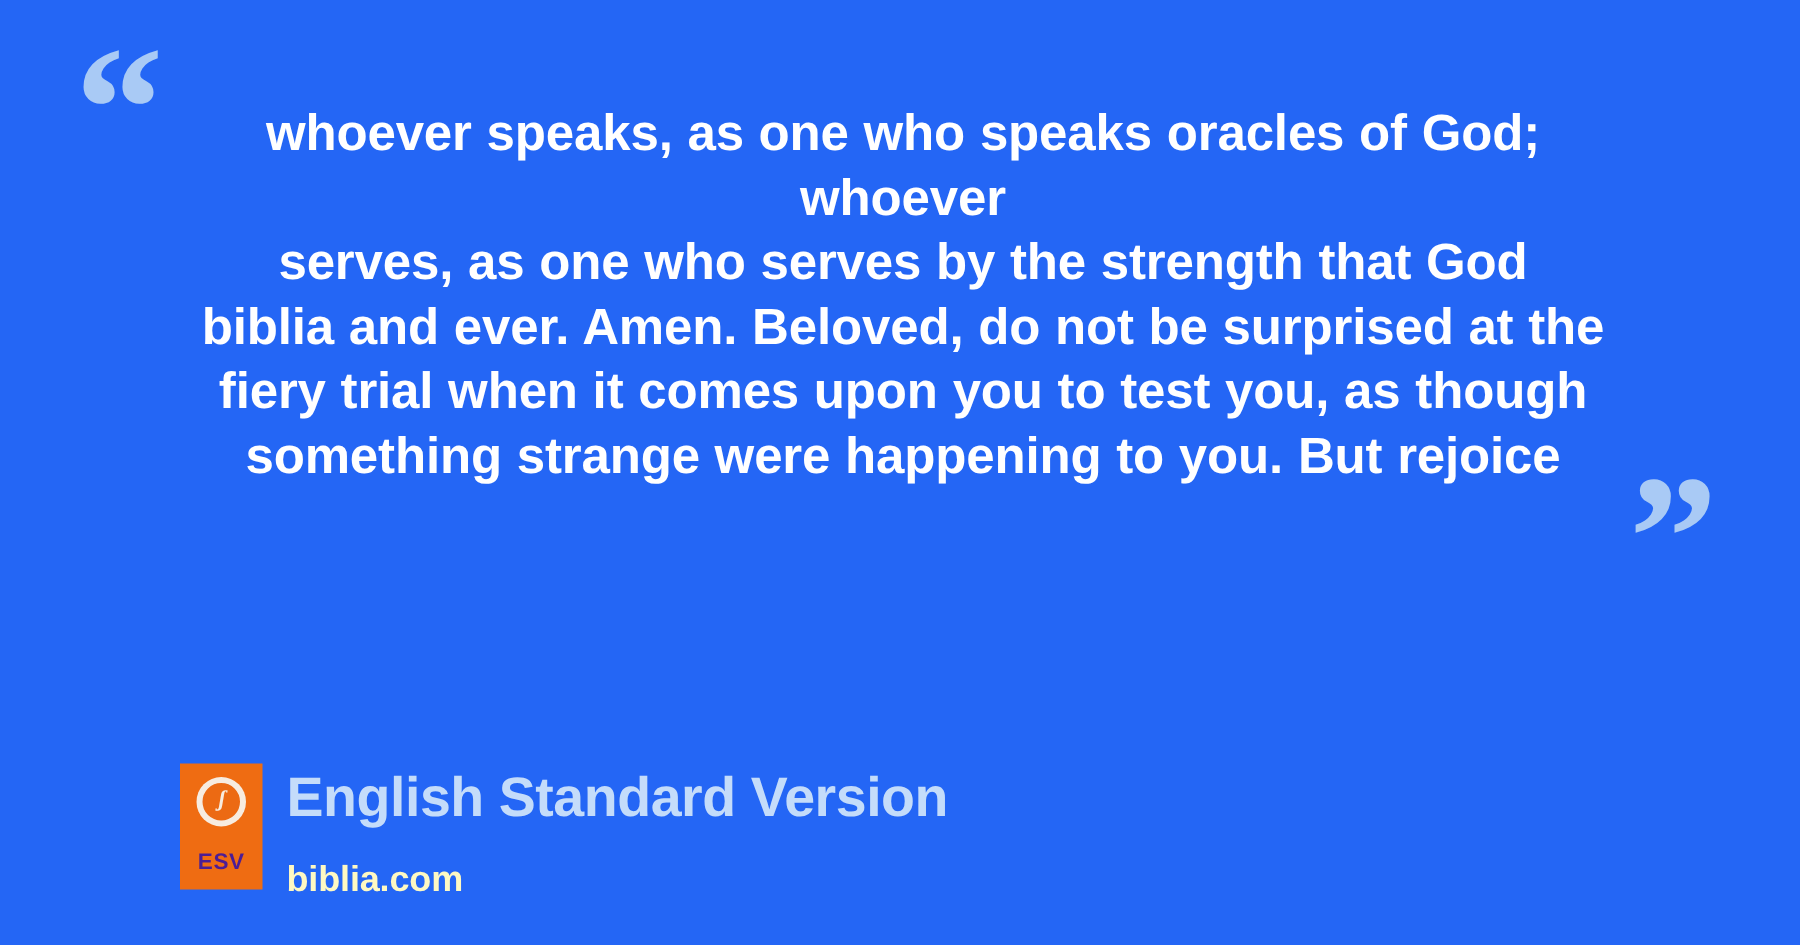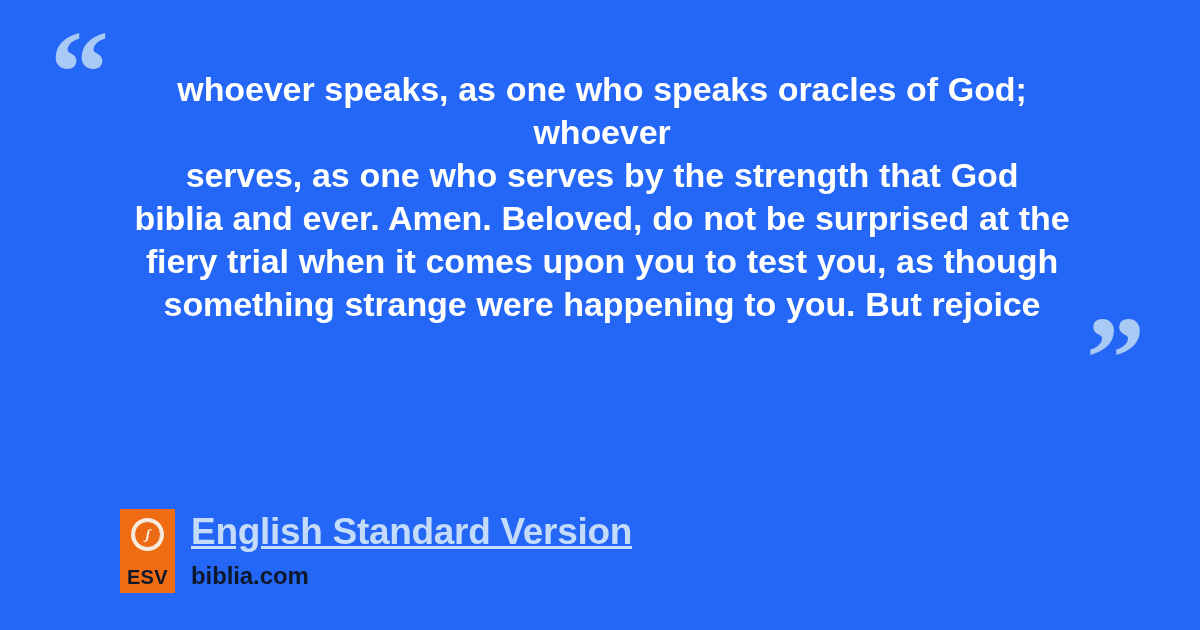--- a/index.html
+++ b/index.html
@@ -125,49 +125,48 @@
     font-style: italic;
     font-weight: 700;
     font-size: 15px;
     line-height: 1;
     letter-spacing: -1px;
     transform: translateY(-0.5px);
   }
 
   .esv-abbr {
     margin-top: 16px;
-    color: #0f172a;
-    font-family: "Liberation Sans", sans-serif;
-    font-weight: 700;
-    font-size: 20px;
+    color: #4c1d95;
+    font-family: "Liberation Sans", sans-serif;
+    font-weight: 700;
+    font-size: 15px;
     letter-spacing: 0.4px;
     line-height: 1;
   }
 
   .attribution-text {
     margin-left: 16px;
     display: flex;
     flex-direction: column;
     justify-content: flex-start;
   }
 
   .version-name {
     color: #c4dcfa;
     font-family: "Liberation Sans", sans-serif;
     font-weight: 700;
     font-size: 37px;
     line-height: 46px;
     letter-spacing: -0.3px;
     white-space: nowrap;
-    text-decoration: underline;
   }
 
   .site-url {
-    margin-top: 7px;
-    color: #0f172a;
+    margin-top: 18px;
+    color: #fef9c3;
     font-family: "Liberation Sans", sans-serif;
     font-weight: 700;
     font-size: 24px;
     line-height: 28px;
     letter-spacing: -0.1px;
     white-space: nowrap;
   }
 </style>
 </head>
 <body>

